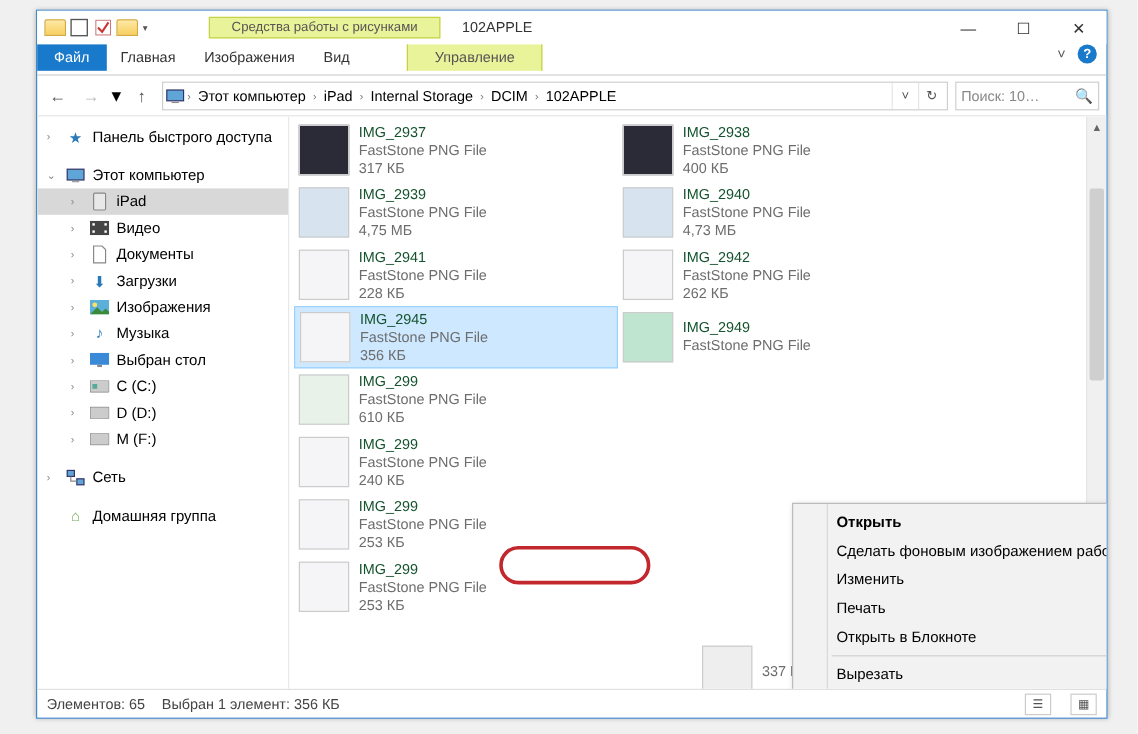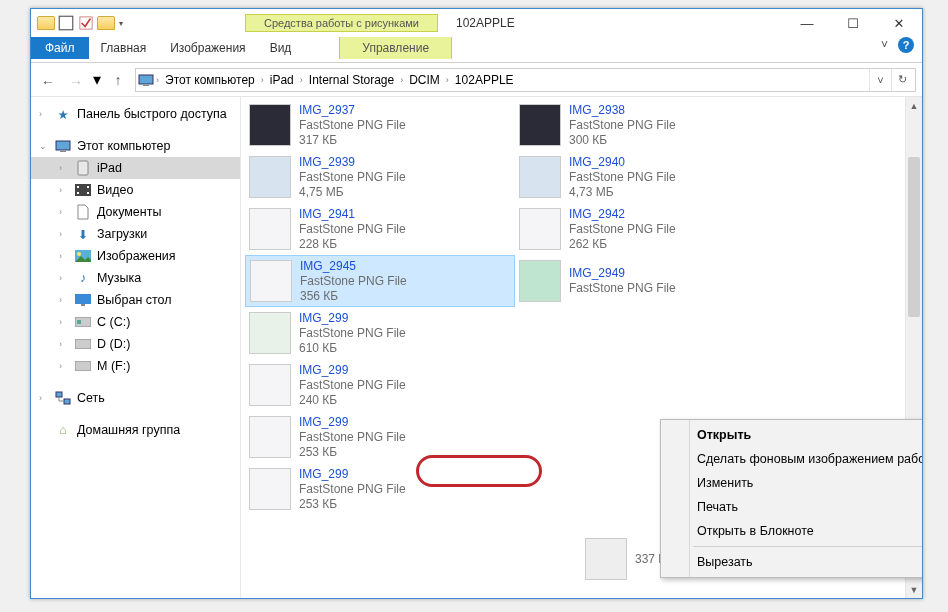--- a/index.html
+++ b/index.html
@@ -11,21 +11,21 @@
   display: flex; flex-direction: column;
 }
 
 
 .titlebar { height: 28px; display: flex; align-items: center; background: #fff; border-bottom: none; }
 .titlebar .qat { display: flex; align-items: center; padding-left: 6px; gap: 2px; }
 .titlebar .qat-icon { width: 18px; height: 18px; display: inline-flex; align-items: center; justify-content: center; }
 .titlebar .folder-icon { width: 18px; height: 14px; background: linear-gradient(#ffe9a6,#f7cf5f); border: 1px solid #d4a93a; border-radius: 2px 2px 0 0; }
 .titlebar .checkbox-icon svg { width: 14px; height: 14px; }
 .titlebar .dropdown-caret { font-size: 8px; color: #555; padding: 0 2px; }
-.titlebar .tooltab { margin-left: 120px; background: #e9f39a; border: 1px solid #c6d048; padding: 2px 18px 2px 18px; text-align: left; font-size: 11px; color: #555; }
+.titlebar .tooltab { margin-left: 49px; background: #e9f39a; border: 1px solid #c6d048; padding: 2px 18px 2px 18px; text-align: left; font-size: 11px; color: #555; }
 .titlebar .title { margin-left: 18px; font-size: 12px; color: #333; }
 .titlebar .spacer { flex: 1; }
 .titlebar .winbtn { width: 46px; height: 28px; display: inline-flex; align-items: center; justify-content: center; font-size: 13px; color: #333; }
 
 
 .ribbon-tabs { height: 26px; display: flex; align-items: flex-start; border-bottom: 1px solid #d0d0d0; }
 .ribbon-tabs .file-tab { background: #1979ca; color: #fff; font-size: 12px; padding: 4px 14px; display: flex; align-items: center; }
 .ribbon-tabs .tab { font-size: 12px; color: #333; padding: 4px 12px; display: flex; align-items: center; }
 .ribbon-tabs .tooltab-sub { margin-left: 36px; background: #e9f39a; border-left: 1px solid #c6d048; border-right: 1px solid #c6d048; padding: 4px 22px; font-size: 12px; color: #555; }
 .ribbon-tabs .right { margin-left: auto; display: flex; align-items: center; padding-right: 8px; gap: 10px; font-size: 12px; color: #555; }
@@ -55,21 +55,21 @@
 .navgroup { margin-bottom: 10px; }
 .navitem.level2 { padding-left: 44px; }
 
 
 .content { flex: 1; position: relative; overflow: hidden; }
 .filegrid { display: flex; flex-wrap: wrap; align-content: flex-start; padding: 2px 4px; gap: 0; }
 .fileitem { display: flex; align-items: center; gap: 8px; padding: 3px 4px; width: 270px; height: 52px; }
 .fileitem.sel { background: #cde8ff; border: 1px solid #99d1ff; }
 .fileitem .thumb { width: 42px; height: 42px; background: #eee; border: 1px solid #ccc; display: inline-flex; align-items: center; justify-content: center; font-size: 9px; color: #777; flex: none; }
 .fileitem .meta { display: flex; flex-direction: column; font-size: 12px; line-height: 1.25; overflow: hidden; }
-.fileitem .name { color: #1d4ed8; }
+.fileitem .name { color: #14532d; }
 .fileitem .type { color: #6d6d6d; }
 .fileitem .size { color: #6d6d6d; }
 
 
 .ctxmenu { position: absolute; left: 419px; top: 322px; width: 370px; background: #f2f2f2; border: 1px solid #bcbcbc; box-shadow: 2px 2px 5px rgba(0,0,0,.25); font-size: 12.5px; padding: 3px 2px; z-index: 50; }
 .ctxmenu .mi { padding: 5px 10px 5px 34px; position: relative; }
 .ctxmenu .mi.bold { font-weight: 600; }
 .ctxmenu .msep { height: 1px; background: #d0d0d0; margin: 3px 2px 3px 30px; }
 .ctxmenu .vline { position: absolute; left: 28px; top: 0; bottom: 0; width: 1px; background: #d8d8d8; }
 
@@ -155,20 +155,24 @@
       <span class="crumb">Internal Storage</span>
       <span class="sep">›</span>
       <span class="crumb">DCIM</span>
       <span class="sep">›</span>
       <span class="crumb">102APPLE</span>
       <div class="addr-right">
         <div class="addr-btn">˅</div>
         <div class="addr-btn">↻</div>
       </div>
     </div>
+    <div class="searchbox">
+      <span>Поиск: 10…</span>
+      <span class="mag" style="margin-left:auto">🔍</span>
+    </div>
   </div>
 
   <div class="body">
 
     <div class="navpane">
       <div class="navgroup">
         <div class="navitem">
           <span class="exp">›</span>
           <span class="ic" style="color:#2a7ab9">★</span>
           <span>Панель быстрого доступа</span>
@@ -305,21 +309,21 @@
               <span class="name">IMG_2937</span>
               <span class="type">FastStone PNG File</span>
               <span class="size">317 КБ</span>
             </div>
           </div>
           <div class="fileitem">
             <div class="thumb" style="background:#2b2b38"></div>
             <div class="meta">
               <span class="name">IMG_2938</span>
               <span class="type">FastStone PNG File</span>
-              <span class="size">300 КБ</span>
+              <span class="size">400 КБ</span>
             </div>
           </div>
           <div class="fileitem">
             <div class="thumb" style="background:#d7e3ef"></div>
             <div class="meta">
               <span class="name">IMG_2939</span>
               <span class="type">FastStone PNG File</span>
               <span class="size">4,75 МБ</span>
             </div>
           </div>
@@ -420,16 +424,23 @@
       </div>
 
       <div class="scrollbar">
         <div class="btn">▲</div>
         <div class="thumb"></div>
         <div class="btn" style="position:absolute;bottom:0;left:0;right:0">▼</div>
       </div>
     </div>
   </div>
 
+  <div class="statusbar">
+    <span>Элементов: 65</span>
+    <span>Выбран 1 элемент: 356 КБ</span>
+    <div class="spacer"></div>
+    <div class="viewbtn">☰</div>
+    <div class="viewbtn">▦</div>
+  </div>
 
 </div>
 
 <div class="highlight-oval"></div>
 
 </body></html>

